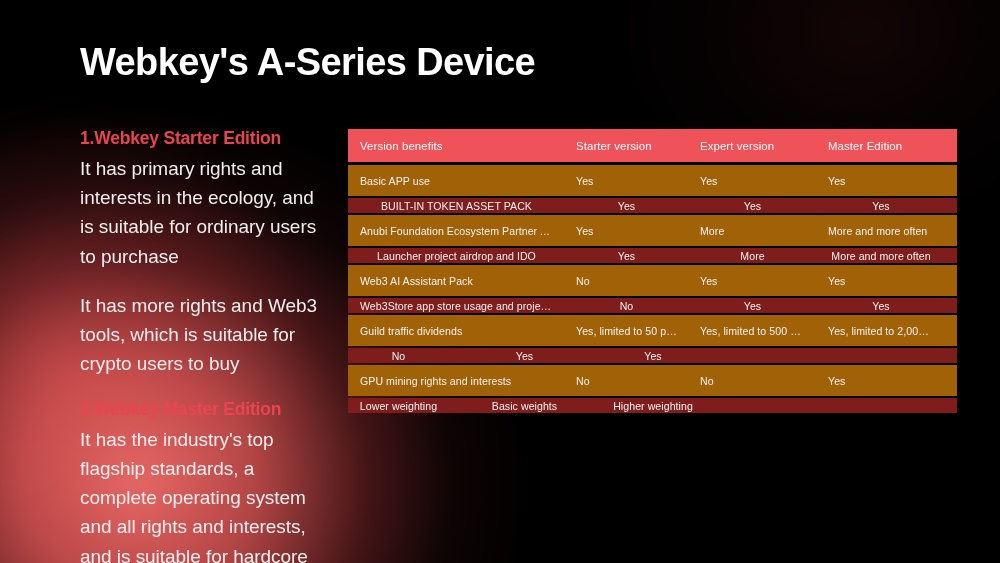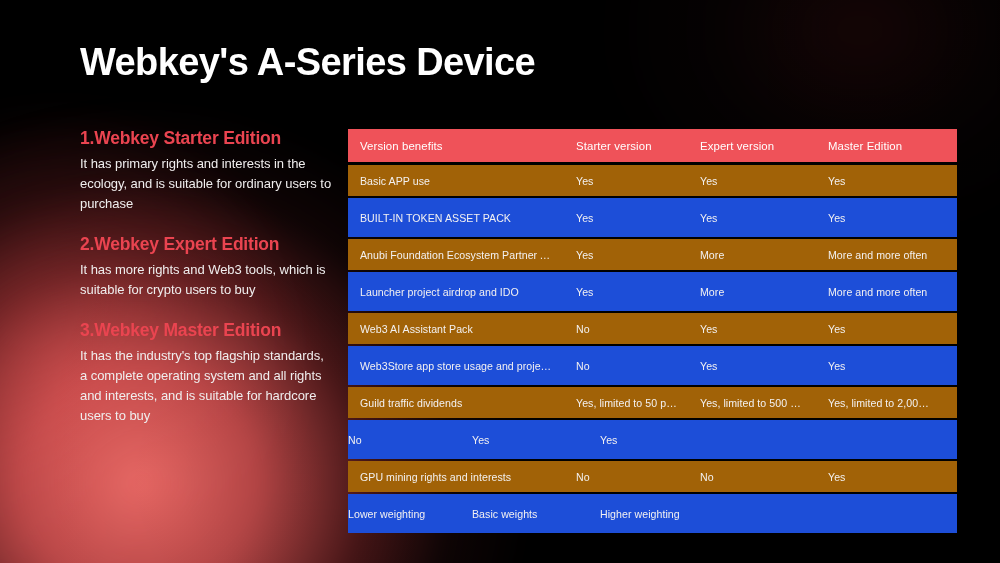--- a/index.html
+++ b/index.html
@@ -83,21 +83,21 @@
   .section-heading {
     font-size:17.5px;
     font-weight:bold;
     color:#ea4450;
     letter-spacing:-0.2px;
     margin-bottom:4px;
     line-height:1.25;
   }
 
   .section-body {
-    font-size:13px;
+    font-size:19px;
     line-height:1.54;
     color:#f0eeee;
     letter-spacing:-0.05px;
   }
 
   
   .table {
     position:absolute;
     left:348px; top:129px;
     width:609px;
@@ -110,21 +110,21 @@
     margin-bottom:2px;
   }
   .row:last-child { margin-bottom:0; }
 
   .row.header {
     background:#ef5259;
     height:33px;
     margin-bottom:3px;
   }
   .row.dark  { background:#a16207; height:31px; }
-  .row.light { background:#1d4ed8; height:39px; }
+  .row.light { background:#7f1d1d; height:15px;text-align:center; }
 
   .cell {
     font-size:10.6px;
     color:#f3f1f1;
     letter-spacing:0.05px;
     white-space:nowrap;
     overflow:hidden;
     text-overflow:ellipsis;
     padding-right:23px;
   }
@@ -152,21 +152,20 @@
   </div>
 
   <h1 class="title">Webkey's A-Series Device</h1>
 
   <div class="left-col">
     <div class="section">
       <div class="section-heading">1.Webkey Starter Edition</div>
       <div class="section-body">It has primary rights and interests in the ecology, and is suitable for ordinary users to purchase</div>
     </div>
     <div class="section">
-      <div class="section-heading">2.Webkey Expert Edition</div>
       <div class="section-body">It has more rights and Web3 tools, which is suitable for crypto users to buy</div>
     </div>
     <div class="section">
       <div class="section-heading">3.Webkey Master Edition</div>
       <div class="section-body">It has the industry's top flagship standards, a complete operating system and all rights and interests, and is suitable for hardcore users to buy</div>
     </div>
   </div>
 
   <div class="table">
     <div class="row header">

